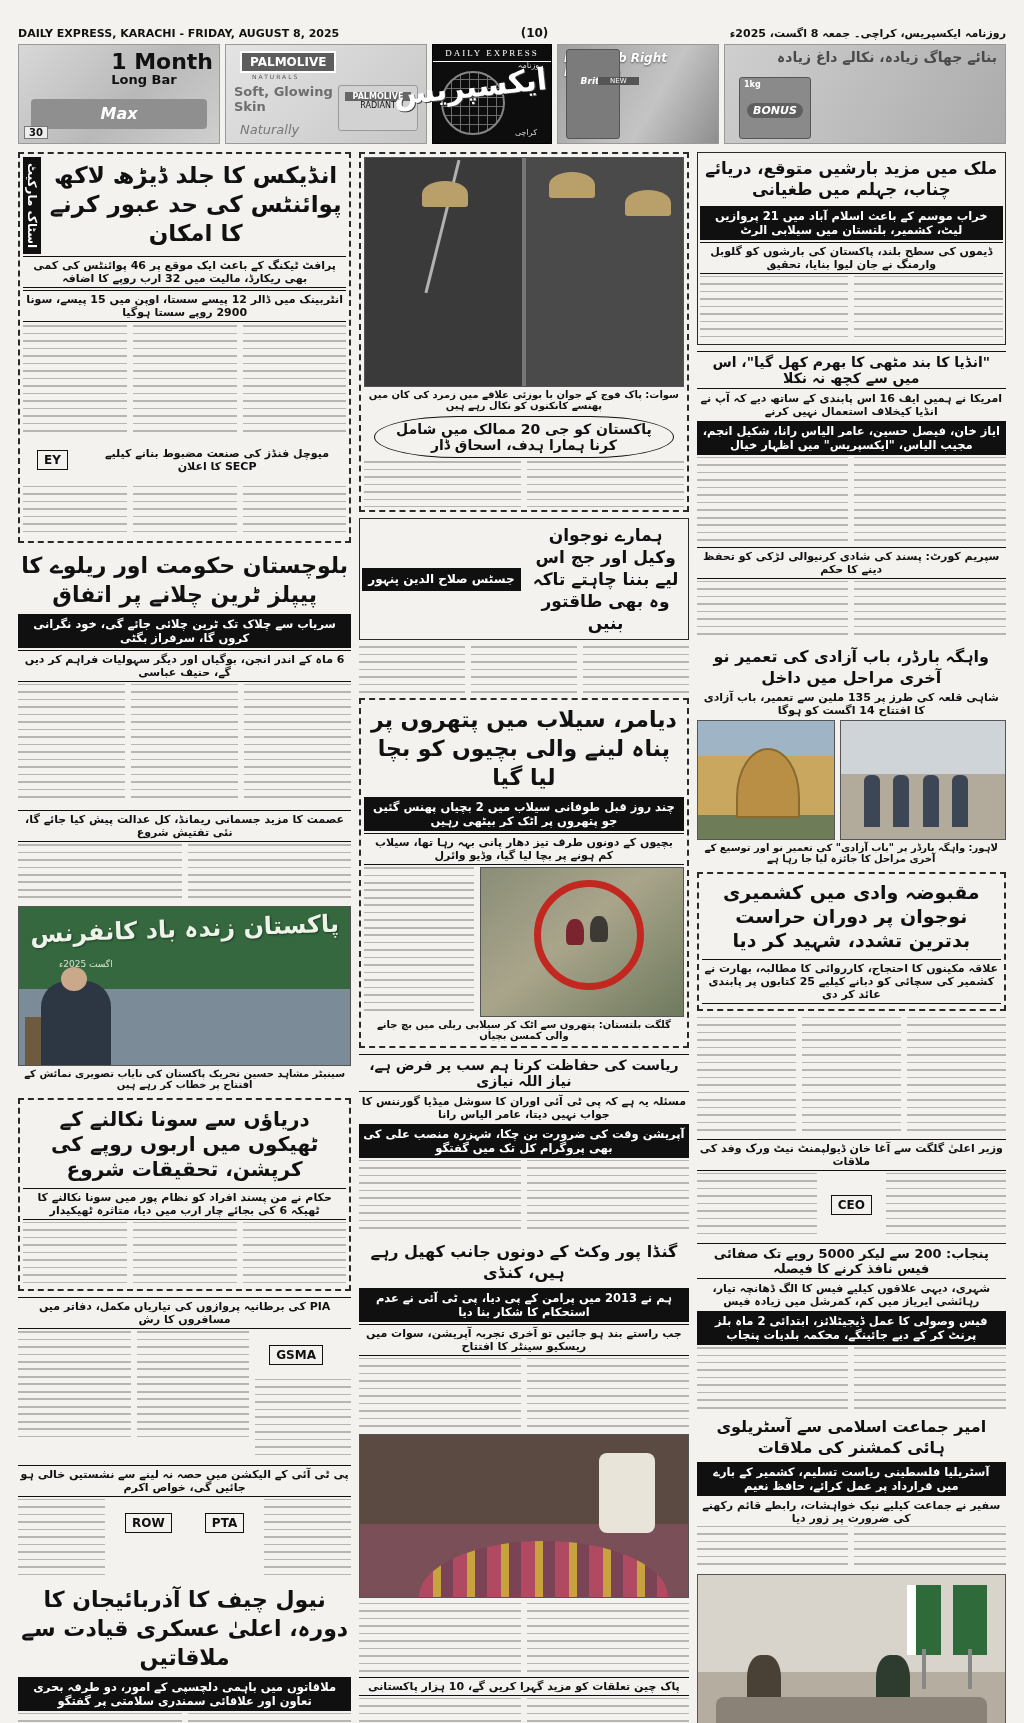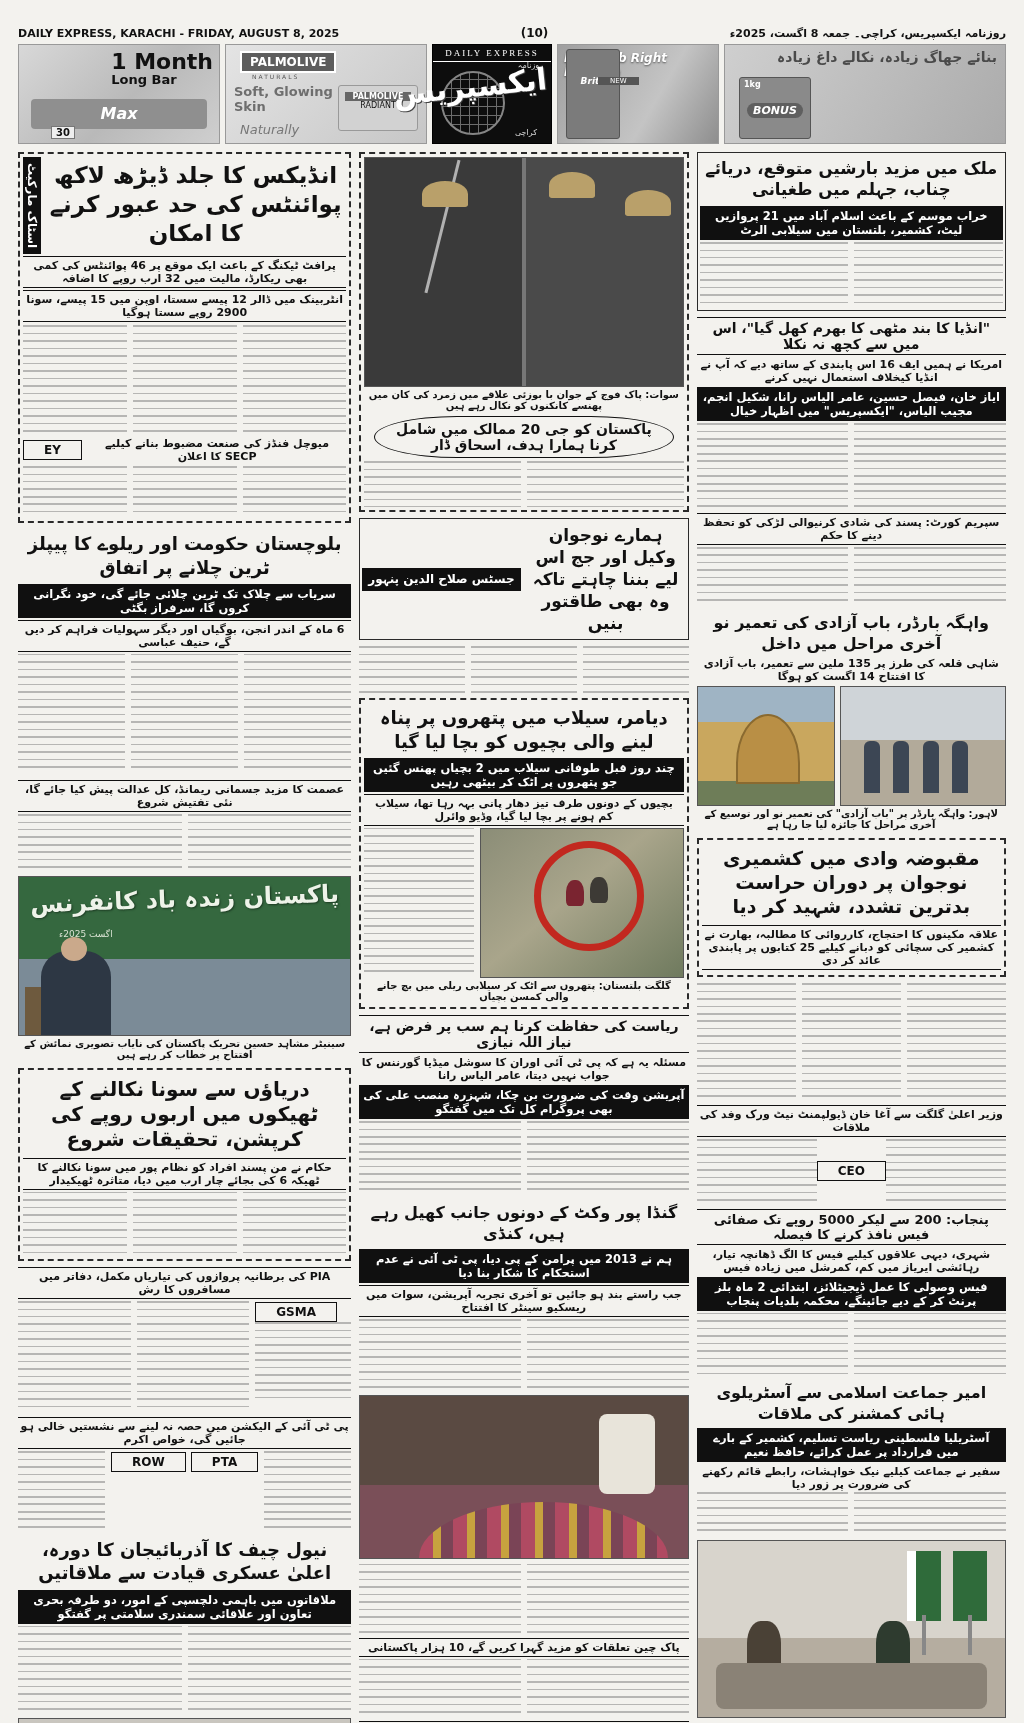--- a/index.html
+++ b/index.html
@@ -14,21 +14,21 @@
   .adrow{display:flex;gap:5px;padding:2px 18px 4px 18px;height:100px;justify-content:space-between;}
   .ad{position:relative;border:1px solid #999;background:linear-gradient(135deg,#d8d8d8,#b9b9b9 55%,#cfcfcf);
       overflow:hidden;flex-shrink:0;}
   .ad-max{width:200px;}
   .ad-max .offer{position:absolute;top:6px;right:6px;text-align:left;font-weight:bold;line-height:1;}
   .ad-max .offer .big{font-size:22px;}
   .ad-max .offer .l1{font-size:13px;}
   .ad-max .brandbar{position:absolute;bottom:14px;left:12px;right:12px;height:30px;background:#8f8f8f;
       border-radius:4px;color:#fff;font-weight:bold;font-style:italic;text-align:center;font-size:16px;line-height:30px;}
   .ad-max .cal{position:absolute;left:5px;bottom:4px;background:#eee;border:1px solid #777;font-size:10px;
-      font-weight:bold;padding:0 4px;margin-left:27px;}
+      font-weight:bold;padding:0 4px;}
   .ad-palm{width:200px;background:linear-gradient(135deg,#e4e4e4,#c6c6c6);}
   .ad-palm .logo{position:absolute;top:6px;left:14px;background:#5d5d5d;color:#fff;font-weight:bold;
       font-size:12px;padding:2px 8px;border:2px solid #fff;}
   .ad-palm .logosub{position:absolute;top:28px;left:26px;font-size:6px;letter-spacing:2px;color:#555;}
   .ad-palm .tag{position:absolute;top:40px;left:8px;font-size:13px;color:#6e6e6e;font-weight:bold;line-height:1.15;}
   .ad-palm .script{position:absolute;bottom:6px;left:14px;font-size:13px;font-style:italic;color:#777;}
   .ad-palm .pack{position:absolute;top:40px;right:8px;width:78px;height:44px;background:#d2d2d2;border:1px solid #999;
       border-radius:3px;font-size:8px;text-align:center;}
   .ad-palm .pack b{display:block;background:#666;color:#fff;margin:6px 6px 0 6px;font-size:8px;}
   .ad-brite{width:160px;background:linear-gradient(120deg,#9f9f9f,#c4c4c4 60%,#8e8e8e);}
@@ -60,21 +60,21 @@
   .cols{display:flex;gap:8px;padding:4px 18px 10px 18px;align-items:flex-start;}
   .col{overflow:hidden;}
   .col-l{width:336px;}
   .col-c{width:332px;}
   .col-r{width:312px;}
   .art{margin-bottom:6px;}
   .dashed{border:2px dashed #2a2a2a;padding:3px;}
   .solidbox{border:1.5px solid #2a2a2a;padding:2px;}
   
   .hxl{direction:rtl;font-weight:bold;text-align:center;font-size:23px;line-height:1.25;padding:4px 2px;}
-  .hl{direction:rtl;font-weight:bold;text-align:center;font-size:18px;line-height:1.3;padding:3px 2px;}
+  .hl{direction:rtl;font-weight:bold;text-align:center;font-size:22px;line-height:1.3;padding:3px 2px;}
   .hm{direction:rtl;font-weight:bold;text-align:center;font-size:16px;line-height:1.3;padding:2px;}
   .revbar{direction:rtl;background:#101010;color:#fff;font-weight:bold;text-align:center;
           font-size:11.5px;padding:3px 4px;margin:2px 0;}
   .subbar{direction:rtl;border-top:1.5px solid #101010;border-bottom:1.5px solid #101010;
           text-align:center;font-weight:bold;font-size:11px;padding:2px;margin:2px 0;}
   .subplain{direction:rtl;text-align:center;font-weight:bold;font-size:11px;padding:1px 2px;}
   .oval{direction:rtl;border:1.5px solid #101010;border-radius:50%/90%;text-align:center;
         font-weight:bold;font-size:14px;padding:4px 14px;margin:3px 10px;}
   .sidelabel{background:#101010;color:#fff;writing-mode:vertical-rl;direction:rtl;font-size:12px;
         font-weight:bold;padding:6px 2px;text-align:center;}
@@ -113,22 +113,22 @@
       border-radius:50% 50% 0 0/70% 70% 0 0;border:2px solid #8a6a30;}
   .ph-wagah2{height:118px;background:linear-gradient(180deg,#cfd4d8 0 45%,#b2aa9a 45% 100%);}
   .ph-wagah2 .man{position:absolute;width:16px;height:52px;background:#3c4654;bottom:12px;border-radius:6px 6px 0 0;}
   .ph-flags{height:176px;background:linear-gradient(180deg,#d8d4cc 0 55%,#b5ada0 55% 100%);}
   .flag{position:absolute;width:34px;height:70px;top:10px;}
   .flag .pole{position:absolute;left:15px;top:64px;width:4px;height:40px;background:#888;}
   .f-sa{background:#2f6b3a;}
   .f-pk{background:linear-gradient(90deg,#fff 0 25%,#2f6b3a 25% 100%);}
   .ph-flags .sofa{position:absolute;bottom:8px;left:6%;right:6%;height:46px;background:#8a8276;border-radius:8px;}
   .ph-flags .man{position:absolute;width:34px;height:56px;bottom:40px;border-radius:40% 40% 0 0;}
-  .mini-latin{border:1.5px solid #111;font-weight:bold;font-size:12px;text-align:center;padding:2px 20px;
-      display:inline-block;margin:0;}
+  .mini-latin{border:1.5px solid #111;font-weight:bold;font-size:12px;text-align:center;padding:2px 6px;
+      display:inline-block;margin:14px;}
 </style>
 </head>
 <body>
 
 <div class="page">
 
   <div class="topstrip">
     <span>DAILY EXPRESS, KARACHI - FRIDAY, AUGUST 8, 2025</span>
     <span class="c">(10)</span>
     <span class="r">روزنامہ ایکسپریس، کراچی۔ جمعہ 8 اگست، 2025ء</span>
@@ -376,20 +376,21 @@
 
       </div>
 
     </div>
 
     <div class="col col-r">
 
       <div class="art solidbox">
         <div class="hl" style="font-size:16.5px;">ملک میں مزید بارشیں متوقع، دریائے چناب، جہلم میں طغیانی</div>
         <div class="revbar">خراب موسم کے باعث اسلام آباد میں 21 پروازیں لیٹ، کشمیر، بلتستان میں سیلابی الرٹ</div>
+        <div class="subbar">ڈیموں کی سطح بلند، پاکستان کی بارشوں کو گلوبل وارمنگ نے جان لیوا بنایا، تحقیق</div>
         <div class="txcols" style="height:66px;">
           <div class="tx"></div>
           <div class="tx"></div>
         </div>
       </div>
 
       <div class="art">
         <div class="subbar" style="font-size:14px;">"انڈیا کا بند مٹھی کا بھرم کھل گیا"، اس میں سے کچھ نہ نکلا</div>
         <div class="subplain">امریکا نے ہمیں ایف 16 اس پابندی کے ساتھ دیے کہ آپ نے انڈیا کیخلاف استعمال نہیں کرنے</div>
         <div class="revbar">ایاز خان، فیصل حسین، عامر الیاس رانا، شکیل انجم، مجیب الیاس، "ایکسپریس" میں اظہار خیال</div>

